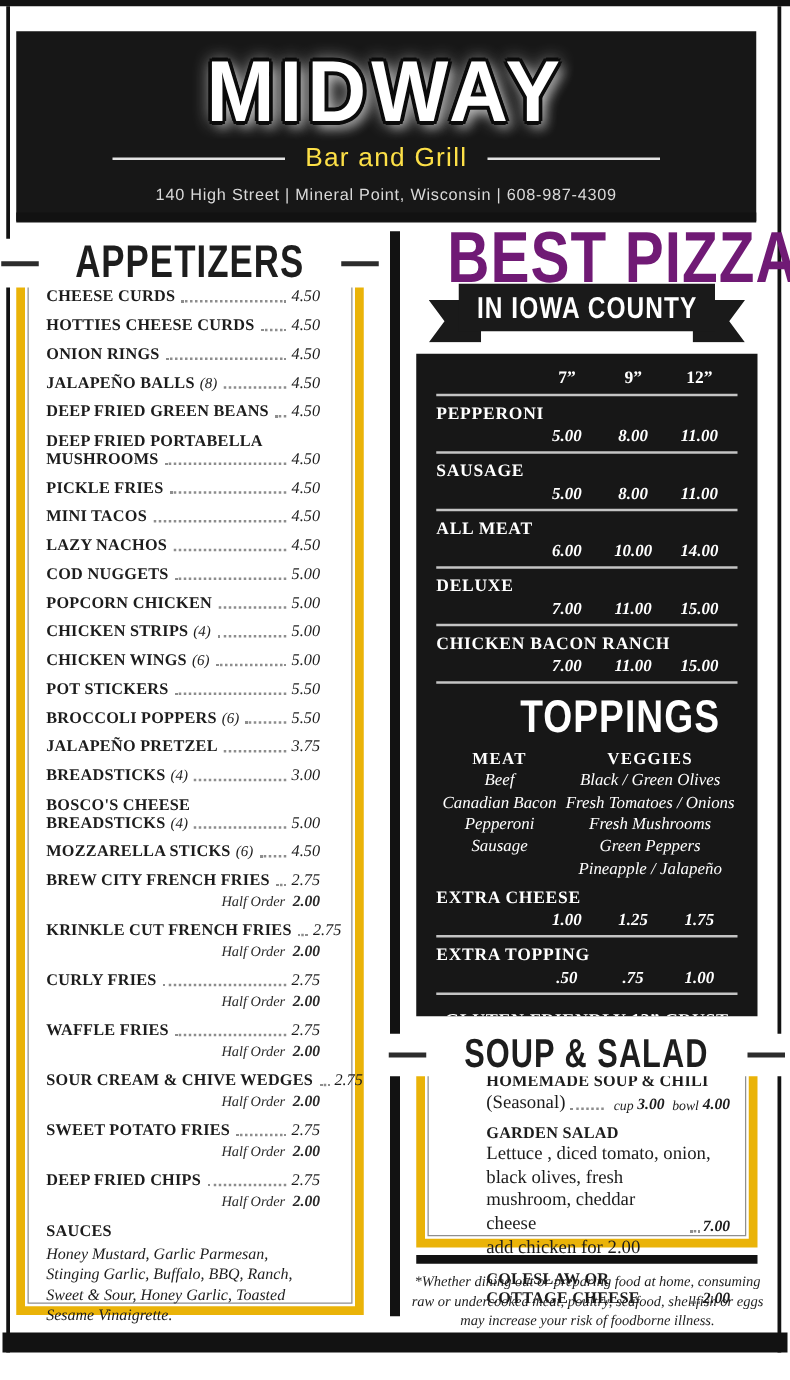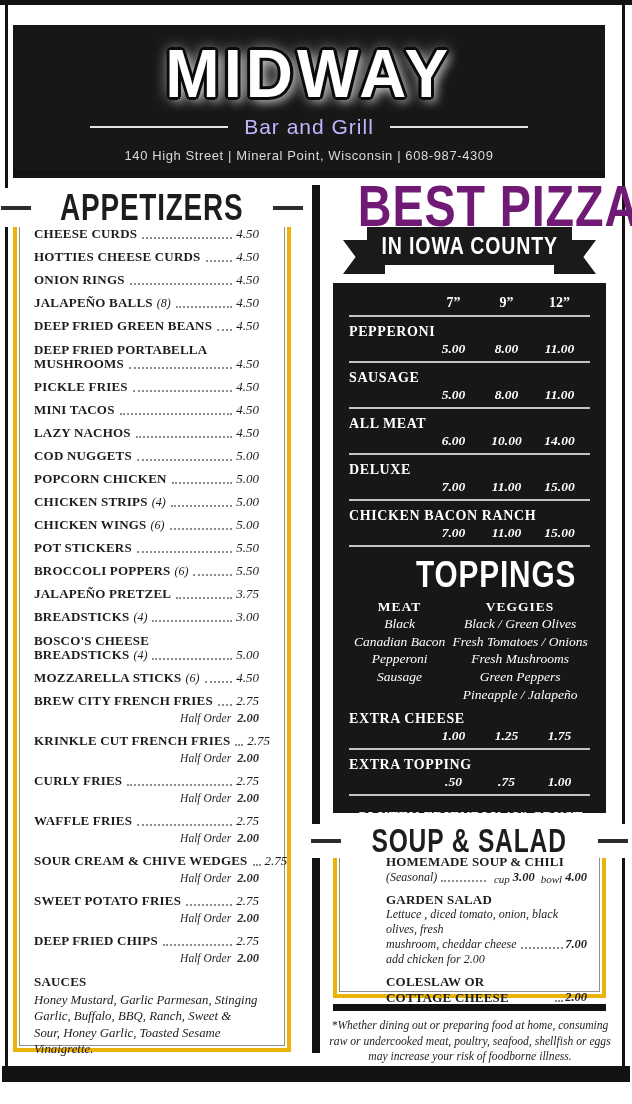--- a/index.html
+++ b/index.html
@@ -15,26 +15,26 @@
   
   .header-box{position:absolute;left:13px;top:25px;width:592px;height:153px;background:#171717;
               display:flex;flex-direction:column;align-items:center;justify-content:center;}
   .brand{font-family:"Liberation Sans",sans-serif;font-weight:700;font-size:64px;line-height:1;
          color:#fff;letter-spacing:4px;transform:scale(1.02,1.08);
          text-shadow:-2px -2px 0 #0b0b0b,2px -2px 0 #0b0b0b,-2px 2px 0 #0b0b0b,2px 2px 0 #0b0b0b,
                      0 -3px 0 #0b0b0b,0 3px 0 #0b0b0b,-3px 0 0 #0b0b0b,3px 0 0 #0b0b0b,
                      0 0 14px rgba(255,255,255,.85),5px 5px 9px rgba(255,255,255,.55);}
   .subtitle-row{display:flex;align-items:center;gap:16px;margin-top:10px;width:74%;}
   .sub-line{flex:1;height:2px;background:#e3e3e3;}
-  .subtitle{font-family:"Liberation Sans",sans-serif;font-size:21px;color:#c4b5fd;letter-spacing:1px;white-space:nowrap;}
+  .subtitle{font-family:"Liberation Sans",sans-serif;font-size:21px;color:#fde047;letter-spacing:1px;white-space:nowrap;}
   .address{font-family:"Liberation Sans",sans-serif;font-size:13px;color:#d9d9d9;letter-spacing:.6px;margin-top:9px;}
   .sub-bar{position:absolute;left:13px;top:170px;width:592px;height:7px;background:#121212;}
 
   
-  .menu-box{position:absolute;border:4px solid #eab308;background:#fff;box-sizing:border-box;}
+  .menu-box{position:absolute;border:7px solid #eab308;background:#fff;box-sizing:border-box;}
   .menu-box::before{content:"";position:absolute;left:2px;right:2px;top:2px;bottom:2px;
                     border:1px solid #8f8f8f;pointer-events:none;}
   .box-title-wrap{position:absolute;left:0;right:0;display:flex;justify-content:center;z-index:3;}
   .box-title-inner{display:flex;align-items:center;gap:9px;background:#fff;padding:0 8px;}
   .title-dash{width:30px;height:4px;background:#2c2c2c;}
   .box-title{font-family:"Liberation Sans",sans-serif;font-weight:700;color:#1d1d1d;
              letter-spacing:1px;white-space:nowrap;transform:scale(.82,1.08);}
 
   
   .appetizers-box{left:13px;top:203px;width:278px;height:849px;}
@@ -90,21 +90,21 @@
   .gluten{text-align:center;margin-top:13px;}
   .gluten-t{font-weight:700;font-size:14.5px;letter-spacing:.4px;}
 
   
   .soup-box{left:333px;top:838px;width:273px;height:160px;}
   .ss-title-wrap{top:-18px;}
   .ss-title{font-size:30px;}
   .ss-list{position:relative;z-index:2;padding:12px 15px 0 12px;}
   .ss-name{font-weight:700;font-size:13px;letter-spacing:.2px;line-height:1.2;}
   .ss-line{display:flex;align-items:flex-end;}
-  .ss-italic{font-style:italic;font-size:12px;line-height:1.25;}
+  .ss-italic{font-size:15px;line-height:1.25;}
   .ss-small{font-style:italic;font-size:11px;margin:0 3px 0 6px;}
   .ss-price{font-style:italic;font-weight:700;font-size:12.5px;white-space:nowrap;}
   .ss-item{margin-bottom:7px;margin-left:37px;}
   .ss-leader{flex:1;min-width:8px;border-bottom:2px dotted #8d8d8d;margin:0 2px 3px 4px;}
 
   .mid-bar{position:absolute;left:333px;top:1004px;width:273px;height:7px;background:#121212;}
   .disclaimer{position:absolute;left:326px;top:1018px;width:288px;text-align:center;
               font-style:italic;font-size:11.6px;line-height:1.35;color:#1f1f1f;}
 </style>
 </head>
@@ -408,21 +408,21 @@
         </div>
       <div class="p-rule"></div>
     </div>
 
     <div class="tp-title">
       <span class="tp-title-inner">TOPPINGS</span>
     </div>
     <div class="tp-cols">
       <div class="tp-col tp-meat">
         <div class="tp-head">MEAT</div>
-        <div class="tp-li">Black</div>
+        <div class="tp-li">Beef</div>
         <div class="tp-li">Canadian Bacon</div>
         <div class="tp-li">Pepperoni</div>
         <div class="tp-li">Sausage</div>
       </div>
       <div class="tp-col tp-veg">
         <div class="tp-head">VEGGIES</div>
         <div class="tp-li">Black / Green Olives</div>
         <div class="tp-li">Fresh Tomatoes / Onions</div>
         <div class="tp-li">Fresh Mushrooms</div>
         <div class="tp-li">Green Peppers</div>

